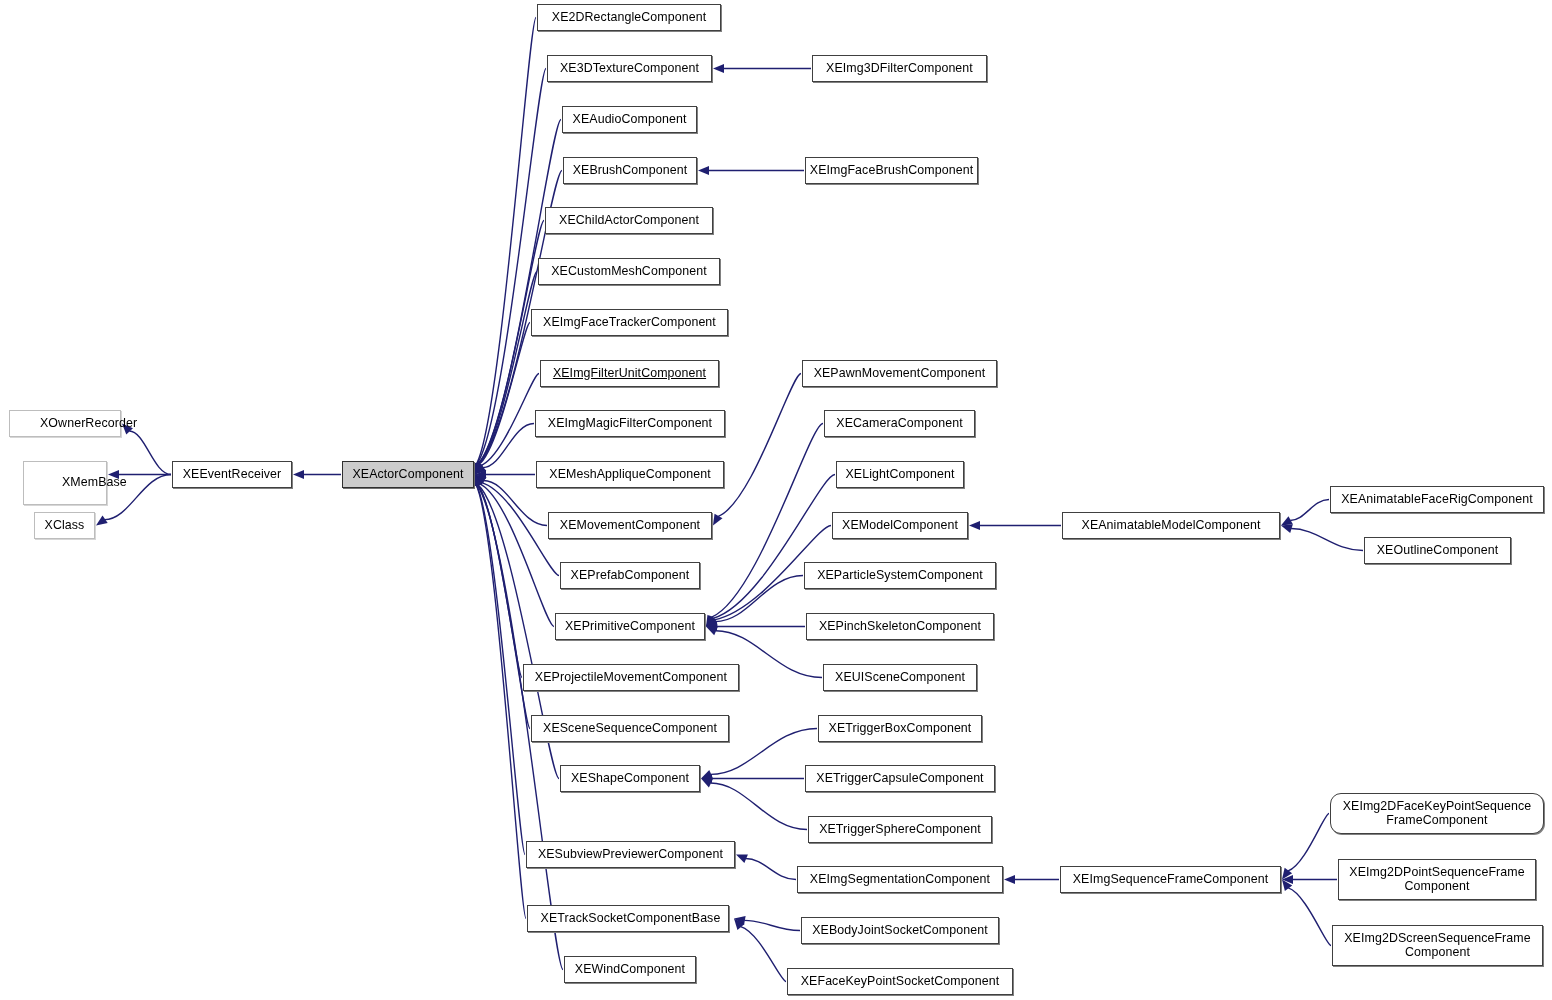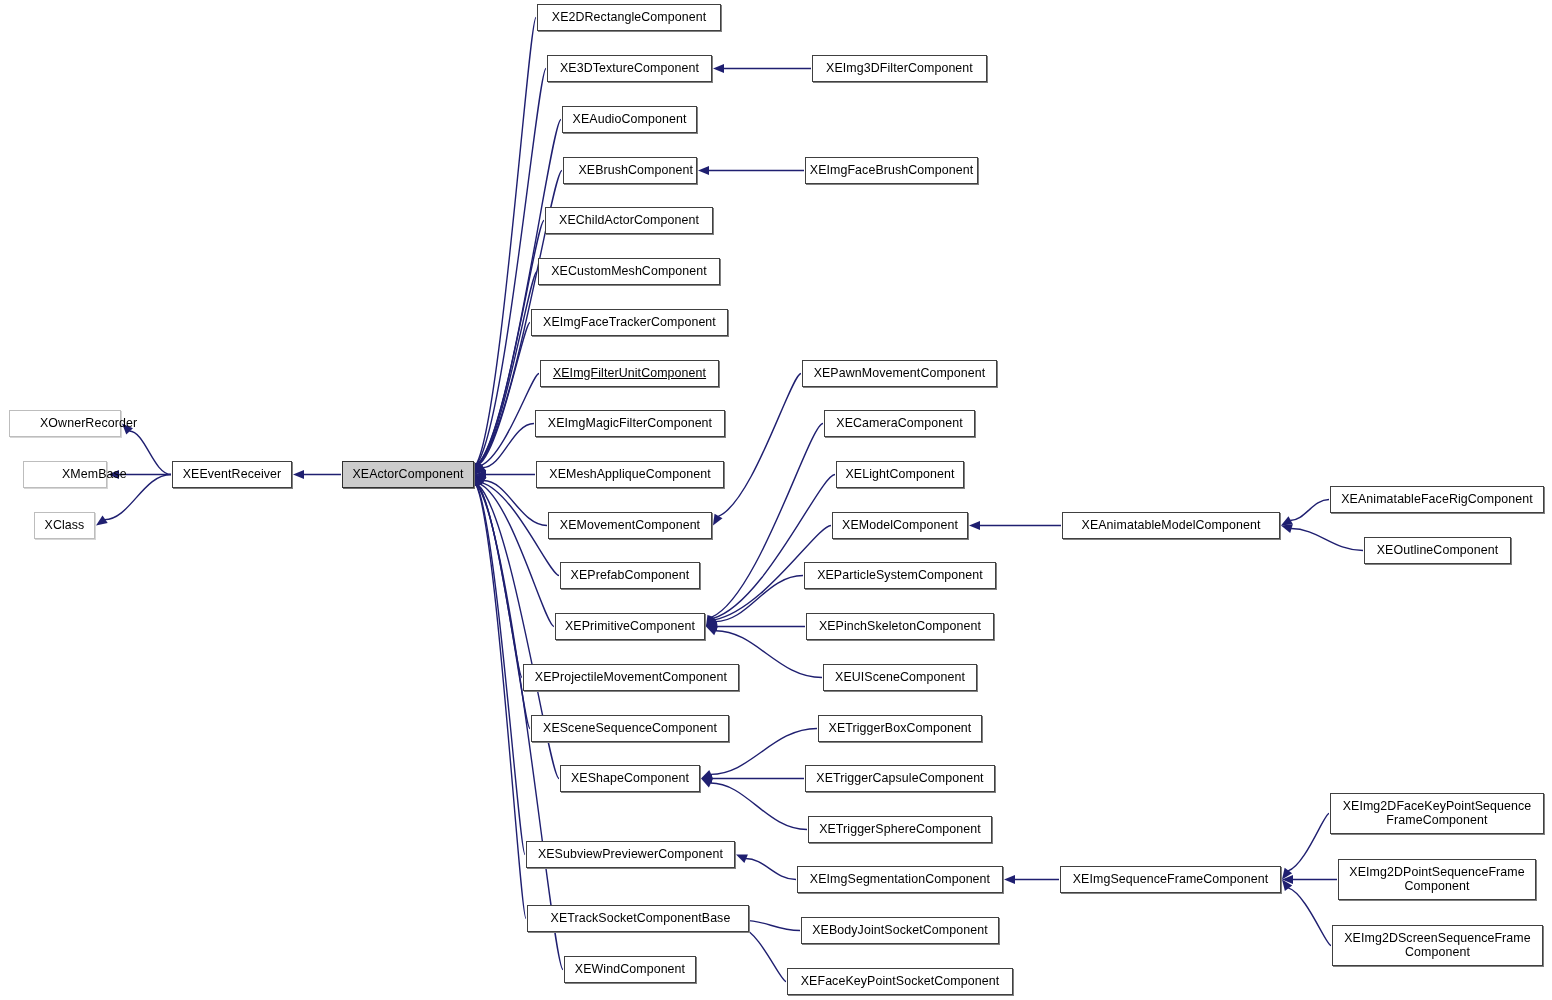--- a/index.html
+++ b/index.html
@@ -148,62 +148,62 @@
       <polygon points="0,0 11,-4.6 11,4.6" transform="translate(1281,525.5) rotate(16.95531305202519)" fill="#1f1f70"></polygon>
       <path d="M 1329 813.5 C 1324.0908883472086 813.5, 1305.2726270115081 865.2023461304627, 1288.0907362267383 870.9470512560697" fill="none" stroke="#1f1f70" stroke-width="1.4"></path>
       <polygon points="0,0 11,-4.6 11,4.6" transform="translate(1282,879.5) rotate(305.45547443444184)" fill="#1f1f70"></polygon>
       <path d="M 1337 879.5 L 1292.5 879.5" fill="none" stroke="#1f1f70" stroke-width="1.4"></path>
       <polygon points="0,0 11,-4.6 11,4.6" transform="translate(1282,879.5) rotate(360)" fill="#1f1f70"></polygon>
       <path d="M 1331 945.5 C 1325.871085997815 945.5, 1306.210248989439 893.6875014064979, 1288.2590499817911 887.930557118331" fill="none" stroke="#1f1f70" stroke-width="1.4"></path>
       <polygon points="0,0 11,-4.6 11,4.6" transform="translate(1282,879.5) rotate(53.4089117326007)" fill="#1f1f70"></polygon>
     </svg>
   <div id="node-layer">
       <div class="node faded" style="left: 9px; top: 410px; width: 112px; height: 27px; padding-left: 30px;"><span class="lbl">XOwnerRecorder</span></div>
-      <div class="node faded" style="left: 23px; top: 461px; width: 84px; height: 27px; padding-left: 38px;"><span class="lbl">XMemBase</span></div>
+      <div class="node faded" style="left: 23px; top: 461px; width: 84px; height: 44px; padding-left: 38px;"><span class="lbl">XMemBase</span></div>
       <div class="node faded" style="left: 34px; top: 512px; width: 61px; height: 27px;"><span class="lbl">XClass</span></div>
       <div class="node" style="left: 172px; top: 461px; width: 120px; height: 27px;"><span class="lbl">XEEventReceiver</span></div>
       <div class="node root" style="left: 342px; top: 461px; width: 132px; height: 27px;"><span class="lbl">XEActorComponent</span></div>
       <div class="node" style="left: 537px; top: 4px; width: 184px; height: 27px;"><span class="lbl">XE2DRectangleComponent</span></div>
       <div class="node" style="left: 547px; top: 55px; width: 165px; height: 27px;"><span class="lbl">XE3DTextureComponent</span></div>
       <div class="node" style="left: 562px; top: 106px; width: 135px; height: 27px;"><span class="lbl">XEAudioComponent</span></div>
-      <div class="node" style="left: 563px; top: 157px; width: 134px; height: 27px; text-align: right;"><span class="lbl">XEBrushComponent</span></div>
+      <div class="node" style="left: 563px; top: 157px; width: 134px; height: 27px;"><span class="lbl">XEBrushComponent</span></div>
       <div class="node" style="left: 545px; top: 207px; width: 168px; height: 27px;"><span class="lbl">XEChildActorComponent</span></div>
       <div class="node" style="left: 538px; top: 258px; width: 182px; height: 27px;"><span class="lbl">XECustomMeshComponent</span></div>
       <div class="node" style="left: 531px; top: 309px; width: 197px; height: 27px;"><span class="lbl">XEImgFaceTrackerComponent</span></div>
       <div class="node" style="left: 540px; top: 360px; width: 179px; height: 27px; text-decoration: underline;"><span class="lbl">XEImgFilterUnitComponent</span></div>
       <div class="node" style="left: 535px; top: 410px; width: 190px; height: 27px;"><span class="lbl">XEImgMagicFilterComponent</span></div>
       <div class="node" style="left: 536px; top: 461px; width: 188px; height: 27px;"><span class="lbl">XEMeshAppliqueComponent</span></div>
       <div class="node" style="left: 548px; top: 512px; width: 164px; height: 27px;"><span class="lbl">XEMovementComponent</span></div>
       <div class="node" style="left: 560px; top: 562px; width: 140px; height: 27px;"><span class="lbl">XEPrefabComponent</span></div>
       <div class="node" style="left: 555px; top: 613px; width: 150px; height: 27px;"><span class="lbl">XEPrimitiveComponent</span></div>
       <div class="node" style="left: 523px; top: 664px; width: 216px; height: 27px; justify-content: center;"><span class="lbl">XEProjectileMovementComponent</span></div>
       <div class="node" style="left: 531px; top: 715px; width: 198px; height: 27px;"><span class="lbl">XESceneSequenceComponent</span></div>
       <div class="node" style="left: 560px; top: 765px; width: 140px; height: 27px;"><span class="lbl">XEShapeComponent</span></div>
       <div class="node" style="left: 526px; top: 841px; width: 209px; height: 27px;"><span class="lbl">XESubviewPreviewerComponent</span></div>
-      <div class="node" style="left: 527px; top: 905px; width: 222px; height: 27px; padding-left: 8px;"><span class="lbl">XETrackSocketComponentBase</span></div>
+      <div class="node" style="left: 527px; top: 905px; width: 202px; height: 27px; padding-left: 8px;"><span class="lbl">XETrackSocketComponentBase</span></div>
       <div class="node" style="left: 564px; top: 956px; width: 132px; height: 27px;"><span class="lbl">XEWindComponent</span></div>
       <div class="node" style="left: 812px; top: 55px; width: 175px; height: 27px;"><span class="lbl">XEImg3DFilterComponent</span></div>
       <div class="node" style="left: 805px; top: 157px; width: 173px; height: 27px;"><span class="lbl">XEImgFaceBrushComponent</span></div>
       <div class="node" style="left: 802px; top: 360px; width: 195px; height: 27px;"><span class="lbl">XEPawnMovementComponent</span></div>
       <div class="node" style="left: 824px; top: 410px; width: 151px; height: 27px;"><span class="lbl">XECameraComponent</span></div>
       <div class="node" style="left: 836px; top: 461px; width: 128px; height: 27px;"><span class="lbl">XELightComponent</span></div>
       <div class="node" style="left: 832px; top: 512px; width: 136px; height: 27px;"><span class="lbl">XEModelComponent</span></div>
       <div class="node" style="left: 804px; top: 562px; width: 192px; height: 27px;"><span class="lbl">XEParticleSystemComponent</span></div>
       <div class="node" style="left: 806px; top: 613px; width: 188px; height: 27px;"><span class="lbl">XEPinchSkeletonComponent</span></div>
       <div class="node" style="left: 823px; top: 664px; width: 154px; height: 27px; justify-content: center;"><span class="lbl">XEUISceneComponent</span></div>
       <div class="node" style="left: 818px; top: 715px; width: 164px; height: 27px;"><span class="lbl">XETriggerBoxComponent</span></div>
       <div class="node" style="left: 805px; top: 765px; width: 190px; height: 27px;"><span class="lbl">XETriggerCapsuleComponent</span></div>
       <div class="node" style="left: 808px; top: 816px; width: 184px; height: 27px;"><span class="lbl">XETriggerSphereComponent</span></div>
       <div class="node" style="left: 797px; top: 866px; width: 206px; height: 27px;"><span class="lbl">XEImgSegmentationComponent</span></div>
       <div class="node" style="left: 801px; top: 917px; width: 198px; height: 27px;"><span class="lbl">XEBodyJointSocketComponent</span></div>
       <div class="node" style="left: 787px; top: 968px; width: 226px; height: 27px;"><span class="lbl">XEFaceKeyPointSocketComponent</span></div>
       <div class="node" style="left: 1062px; top: 512px; width: 218px; height: 27px;"><span class="lbl">XEAnimatableModelComponent</span></div>
       <div class="node" style="left: 1060px; top: 866px; width: 221px; height: 27px;"><span class="lbl">XEImgSequenceFrameComponent</span></div>
       <div class="node" style="left: 1330px; top: 486px; width: 214px; height: 27px;"><span class="lbl">XEAnimatableFaceRigComponent</span></div>
       <div class="node" style="left: 1364px; top: 537px; width: 147px; height: 27px;"><span class="lbl">XEOutlineComponent</span></div>
-      <div class="node" style="left: 1330px; top: 793px; width: 214px; height: 41px;"><span class="lbl">XEImg2DFaceKeyPointSequence
+      <div class="node" style="left: 1330px; top: 793px; width: 214px; height: 41px; border-radius: 11px;"><span class="lbl">XEImg2DFaceKeyPointSequence
 FrameComponent</span></div>
       <div class="node" style="left: 1338px; top: 859px; width: 198px; height: 41px;"><span class="lbl">XEImg2DPointSequenceFrame
 Component</span></div>
       <div class="node" style="left: 1332px; top: 925px; width: 211px; height: 41px;"><span class="lbl">XEImg2DScreenSequenceFrame
 Component</span></div>
     </div>
 </div>
 
 </body></html>

